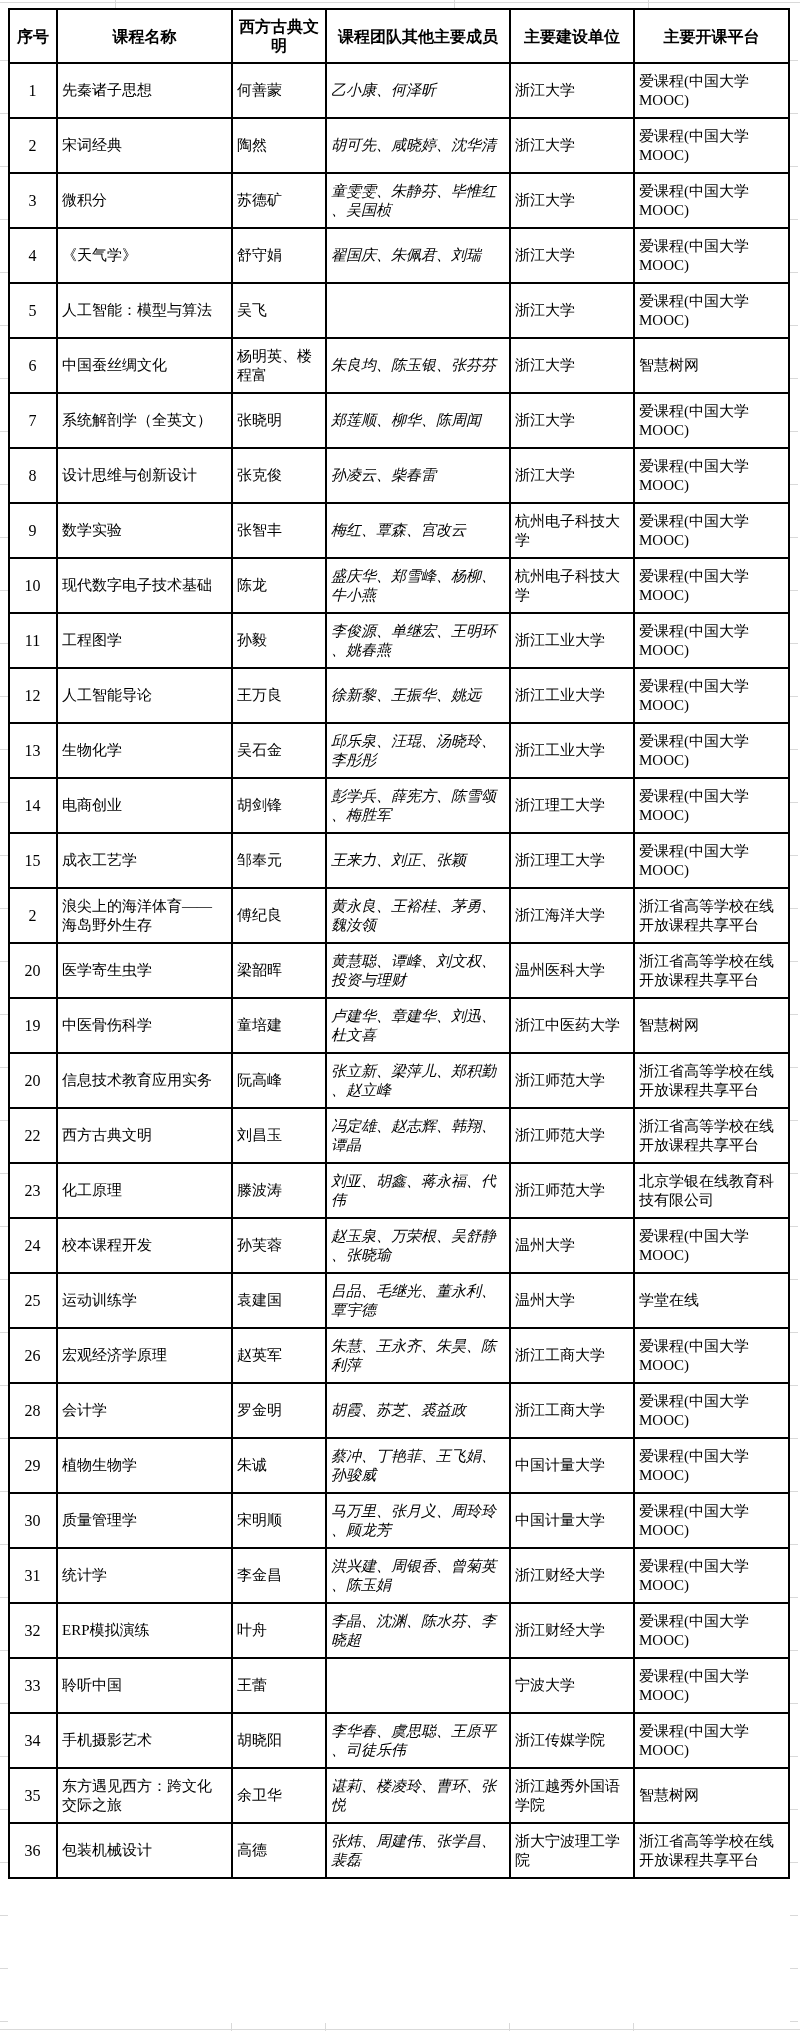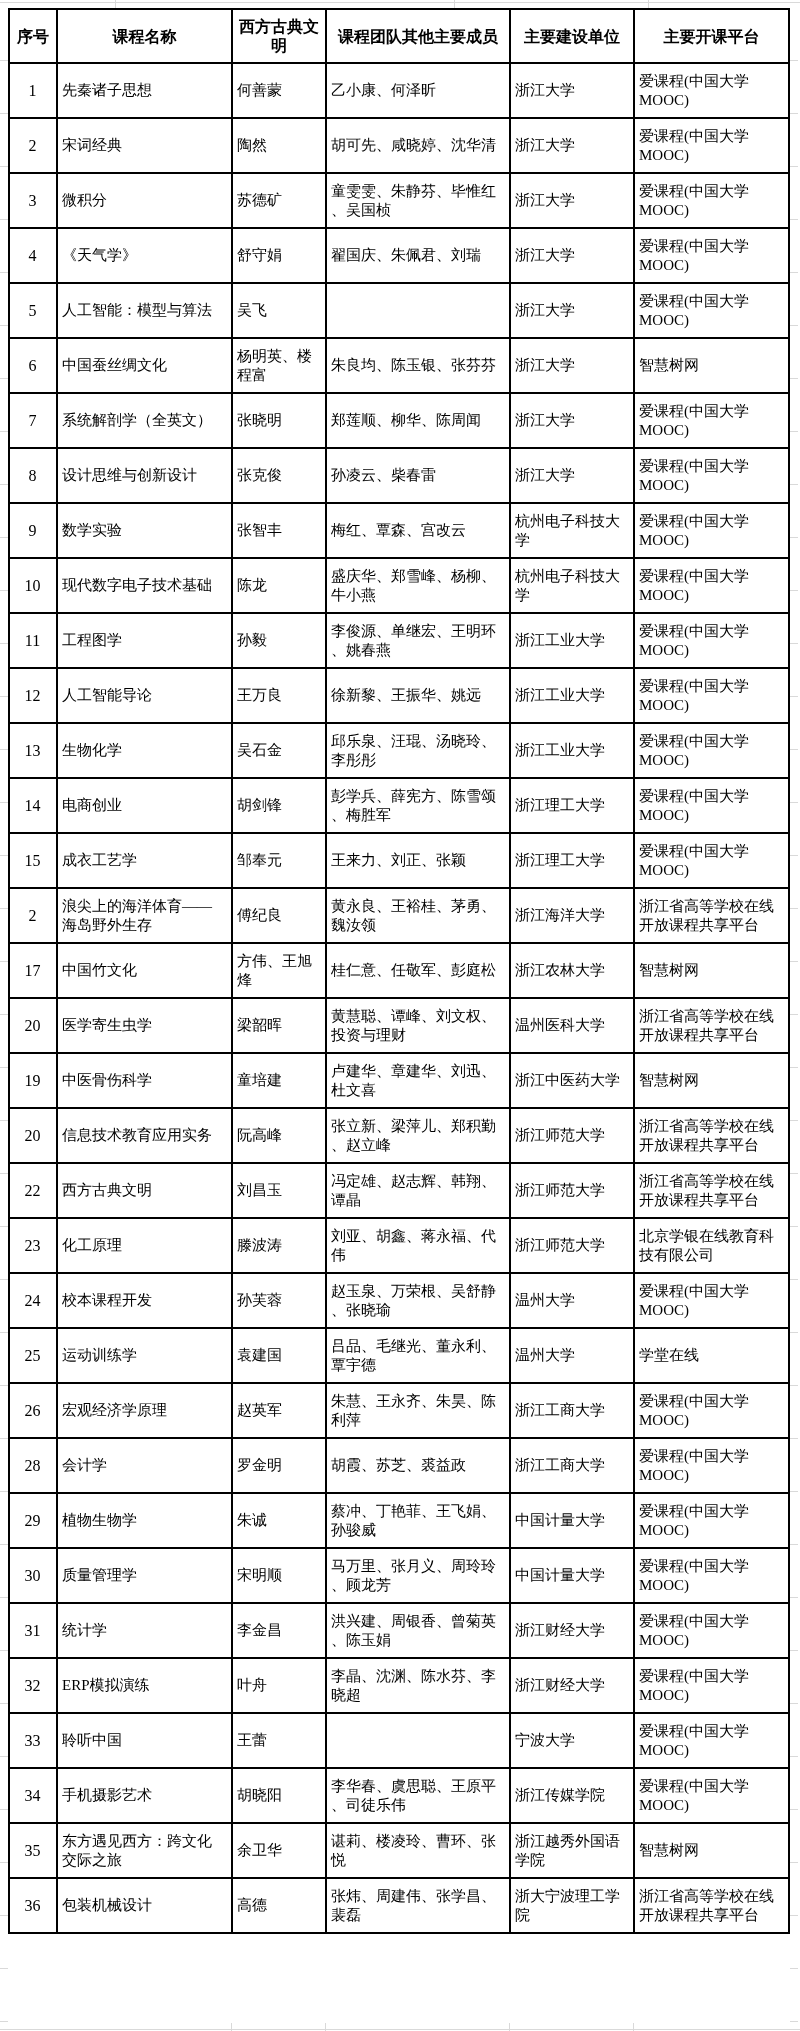--- a/index.html
+++ b/index.html
@@ -49,21 +49,21 @@
   .course-table td {
     height: 49px; 
     font-size: 15px;
     text-align: left;
   }
   td.cell-no {
     text-align: center;
     font-size: 16px;
     font-family: "Liberation Serif", "DejaVu Serif", serif;
   }
-  td.cell-members { line-break: anywhere; }
+  td.cell-members { line-break: anywhere; font-style: italic; }
   col.c-no       { width: 48px; }
   col.c-name     { width: 175px; }
   col.c-leader   { width: 94px; }
   col.c-members  { width: 184px; }
   col.c-unit     { width: 124px; }
   col.c-platform { width: 155px; }
 </style>
 </head>
 <body>
 
@@ -221,28 +221,20 @@
   </tr>
       <tr>
     <td class="cell-no">2</td>
     <td class="cell-name">浪尖上的海洋体育——海岛野外生存</td>
     <td class="cell-leader">傅纪良</td>
     <td class="cell-members">黄永良、王裕桂、茅勇、魏汝领</td>
     <td class="cell-unit">浙江海洋大学</td>
     <td class="cell-platform">浙江省高等学校在线开放课程共享平台</td>
   </tr>
       <tr>
-    <td class="cell-no">17</td>
-    <td class="cell-name">中国竹文化</td>
-    <td class="cell-leader">方伟、王旭烽</td>
-    <td class="cell-members">桂仁意、任敬军、彭庭松</td>
-    <td class="cell-unit">浙江农林大学</td>
-    <td class="cell-platform">智慧树网</td>
-  </tr>
-      <tr>
     <td class="cell-no">20</td>
     <td class="cell-name">医学寄生虫学</td>
     <td class="cell-leader">梁韶晖</td>
     <td class="cell-members">黄慧聪、谭峰、刘文权、投资与理财</td>
     <td class="cell-unit">温州医科大学</td>
     <td class="cell-platform">浙江省高等学校在线开放课程共享平台</td>
   </tr>
       <tr>
     <td class="cell-no">19</td>
     <td class="cell-name">中医骨伤科学</td>

